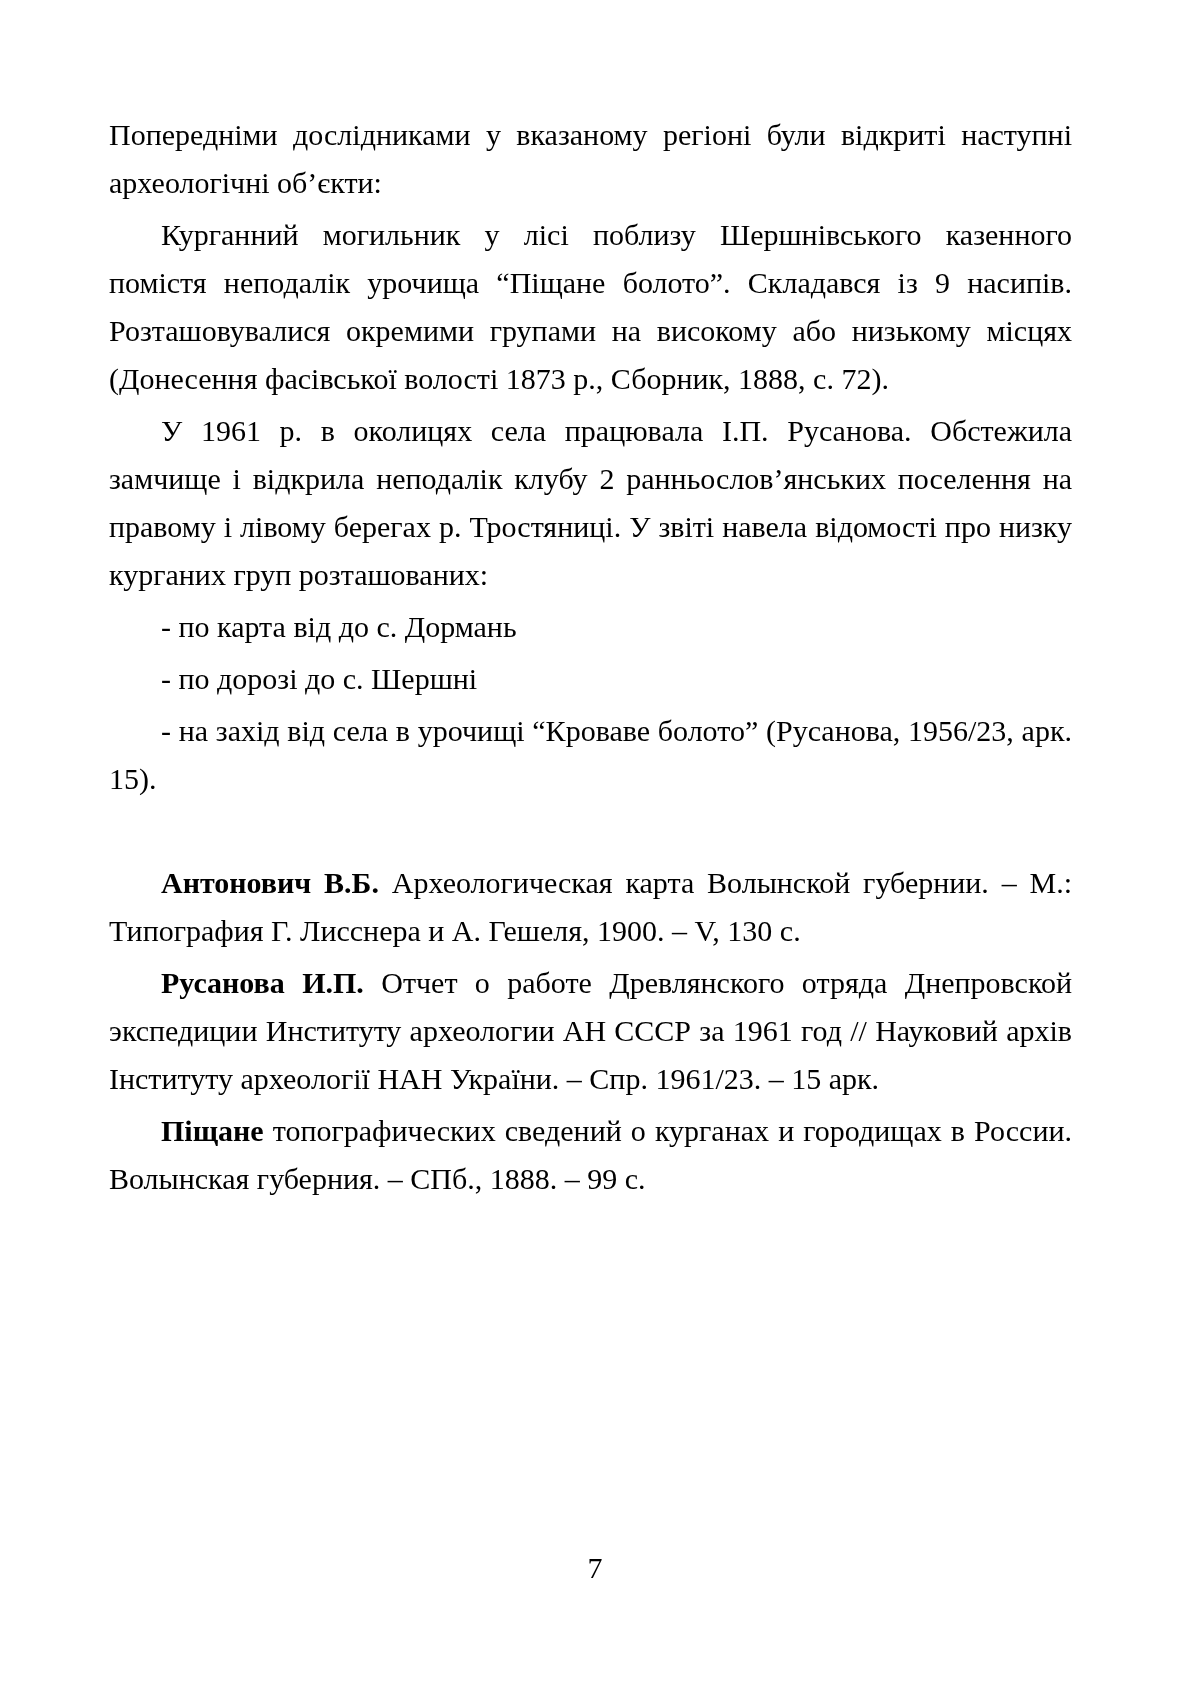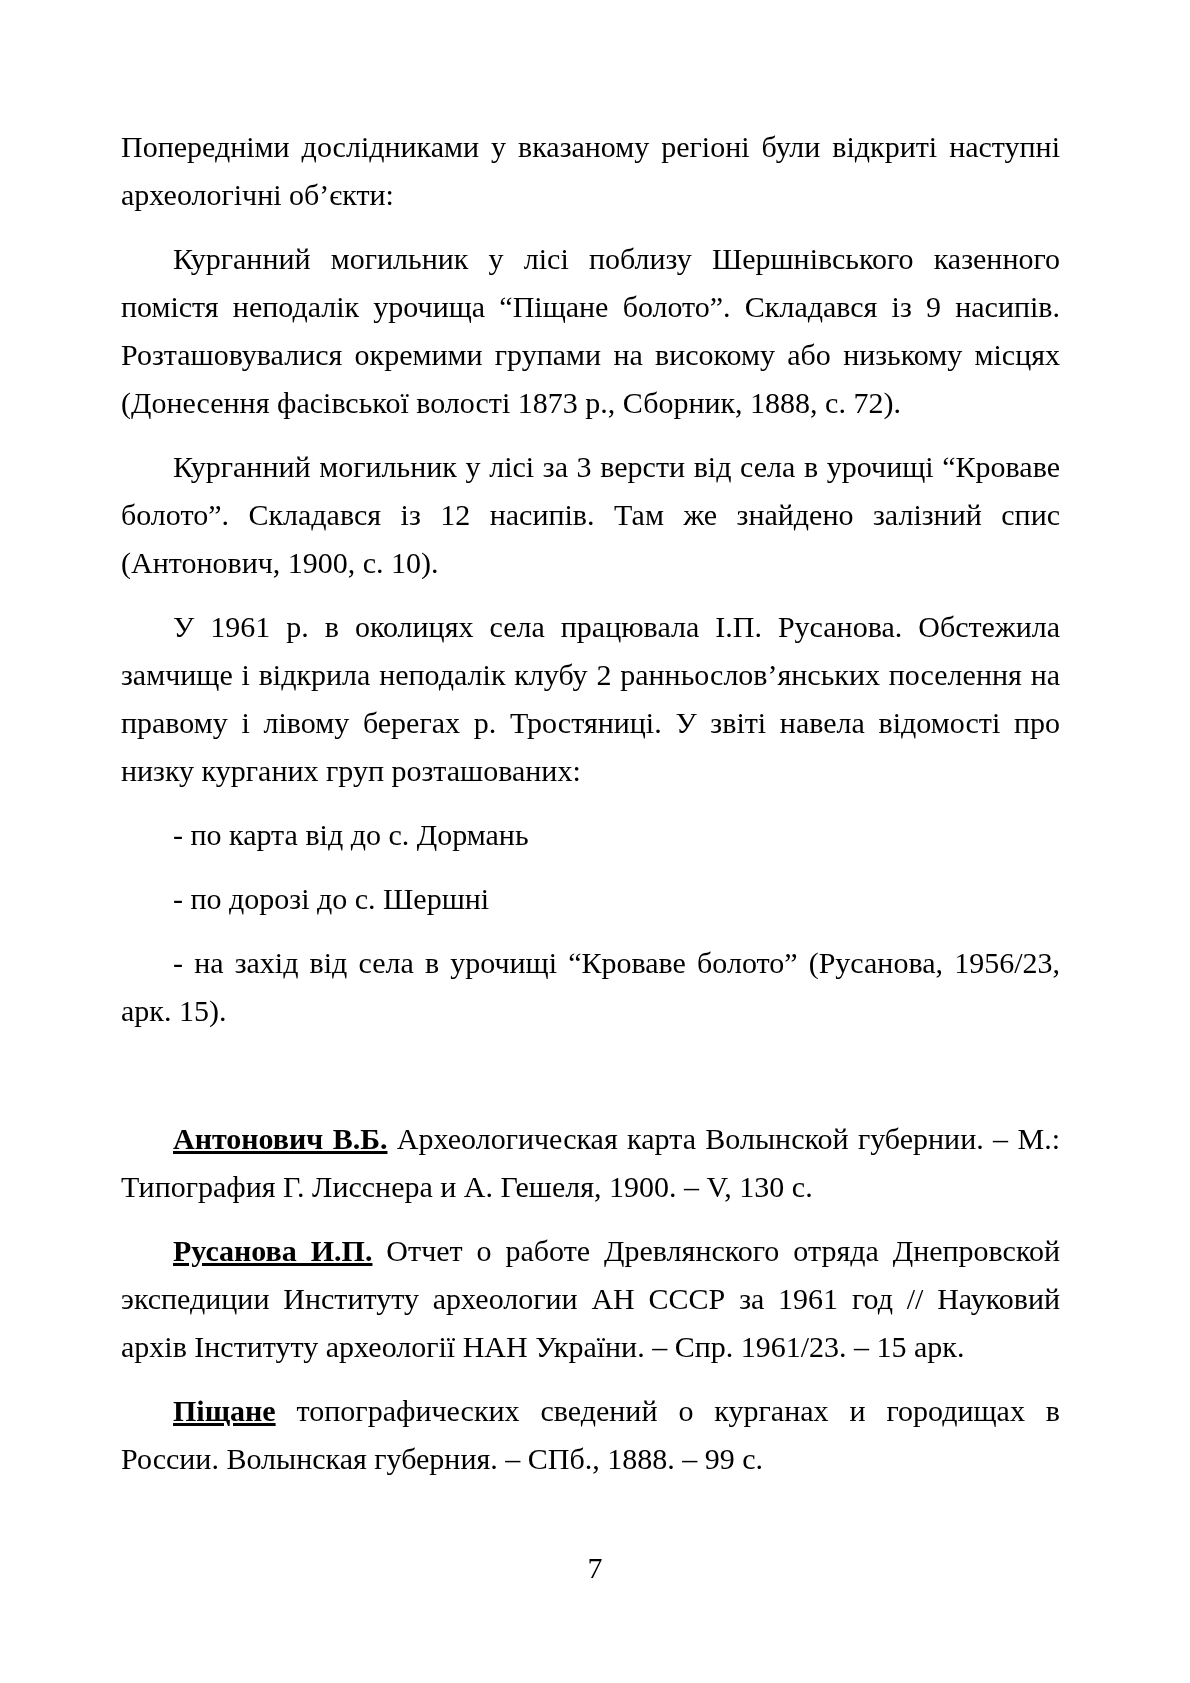--- a/index.html
+++ b/index.html
@@ -22,33 +22,32 @@
   .content {
     position: absolute;
     left: 105px;
     top: 107px;
     width: 971px;
     font-size: 30px;
     line-height: 48px;
     text-align: justify;
   }
   .content p {
-    margin: 16px;
+    margin: 4px;
     padding: 0;
     text-indent: 52px;
   }
   .content p.no-indent {
     text-indent: 0;
   }
   .spacer-line {
     height: 48px;
   }
   .bold {
     font-weight: bold;
-    text-decoration: underline;
   }
   .footer {
     position: absolute;
     left: 0;
     top: 1544px;
     width: 1190px;
     text-align: center;
     font-size: 30px;
     line-height: 48px;
   }
@@ -57,21 +56,20 @@
 <body>
 
 <div class="page">
 
   <div class="content">
 
     <p class="no-indent">Попередніми дослідниками у вказаному регіоні були відкриті наступні археологічні об’єкти:</p>
 
     <p>Курганний могильник у лісі поблизу Шершнівського казенного помістя неподалік урочища “Піщане болото”. Складався із 9 насипів. Розташовувалися окремими групами на високому або низькому місцях (Донесення фасівської волості 1873 р., Сборник, 1888, с. 72).</p>
 
-    <p>Курганний могильник у лісі за 3 версти від села в урочищі “Кроваве болото”. Складався із 12 насипів. Там же знайдено залізний спис (Антонович, 1900, с. 10).</p>
 
 
     <p>У 1961 р. в околицях села працювала І.П. Русанова. Обстежила замчище і відкрила неподалік клубу 2 ранньослов’янських поселення на правому і лівому берегах р. Тростяниці. У звіті навела відомості про низку курганих груп розташованих:</p>
 
     <p>- по карта від до с. Дормань</p>
 
     <p>- по дорозі до с. Шершні</p>
 
     <p>- на захід від села в урочищі “Кроваве болото” (Русанова, 1956/23, арк. 15).</p>
 

